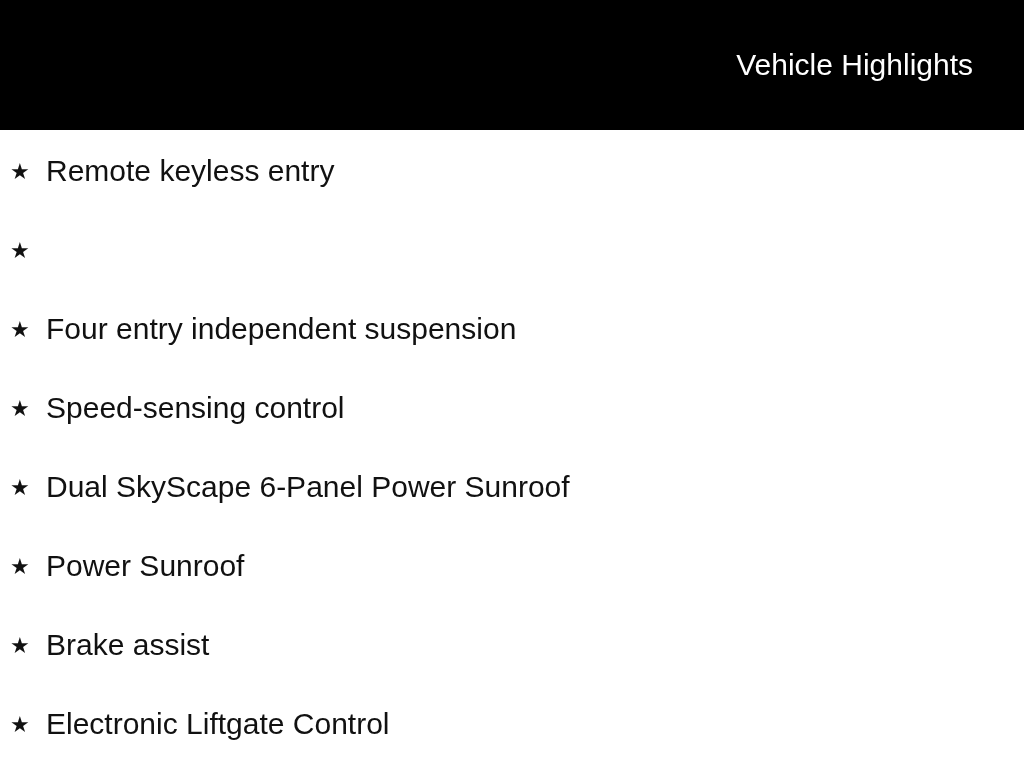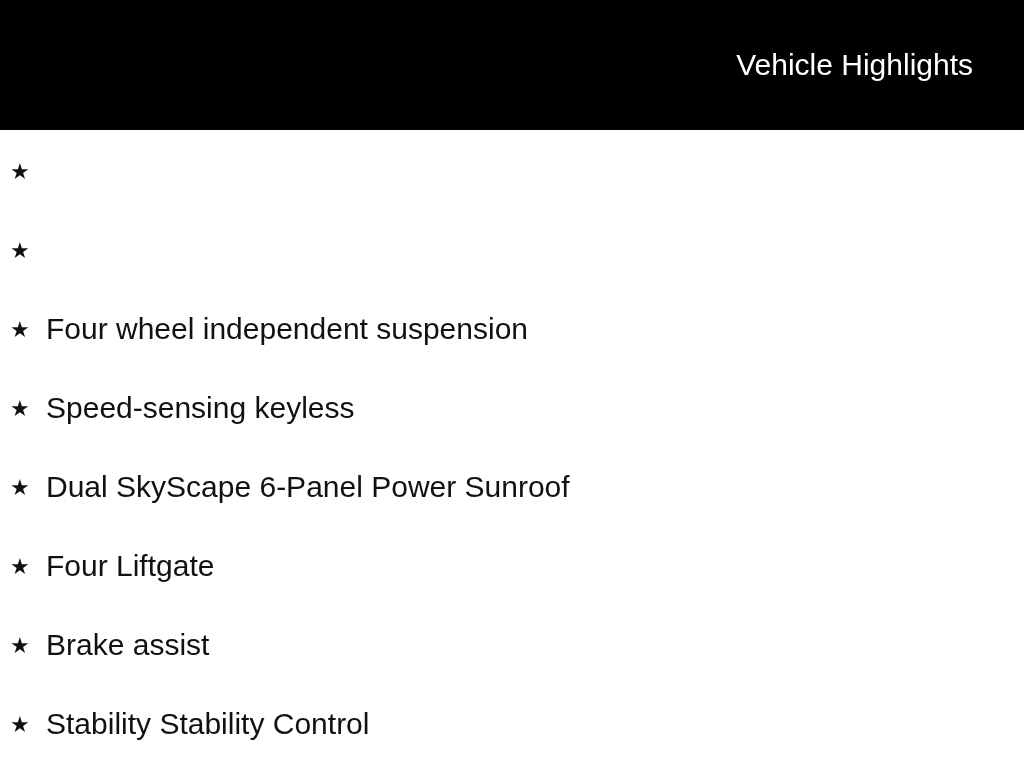--- a/index.html
+++ b/index.html
@@ -59,41 +59,42 @@
 </head>
 <body>
 
 <div class="header-bar">
   <div class="page-title">Vehicle Highlights</div>
 </div>
 
 <ul class="highlights-list">
   <li class="highlight-item">
     <span class="star">★</span>
+    <span class="item-label">Remote keyless entry</span>
   </li>
   <li class="highlight-item">
     <span class="star">★</span>
   </li>
   <li class="highlight-item">
     <span class="star">★</span>
-    <span class="item-label">Four wheel independent suspension</span>
+    <span class="item-label">Four entry independent suspension</span>
   </li>
   <li class="highlight-item">
     <span class="star">★</span>
-    <span class="item-label">Speed-sensing keyless</span>
+    <span class="item-label">Speed-sensing control</span>
   </li>
   <li class="highlight-item">
     <span class="star">★</span>
     <span class="item-label">Dual SkyScape 6-Panel Power Sunroof</span>
   </li>
   <li class="highlight-item">
     <span class="star">★</span>
-    <span class="item-label">Four Liftgate</span>
+    <span class="item-label">Power Sunroof</span>
   </li>
   <li class="highlight-item">
     <span class="star">★</span>
     <span class="item-label">Brake assist</span>
   </li>
   <li class="highlight-item">
     <span class="star">★</span>
-    <span class="item-label">Stability Stability Control</span>
+    <span class="item-label">Electronic Liftgate Control</span>
   </li>
 </ul>
 
 </body></html>

